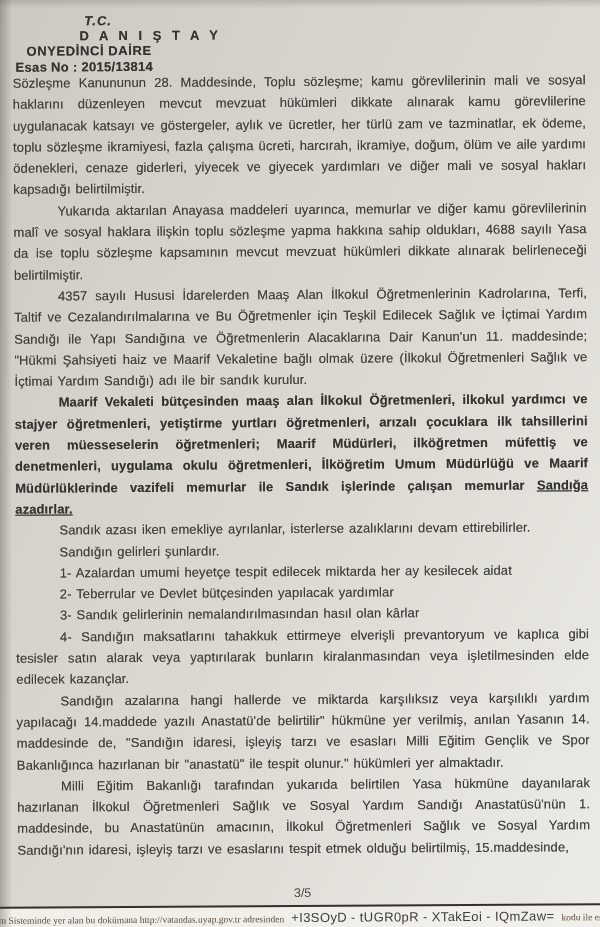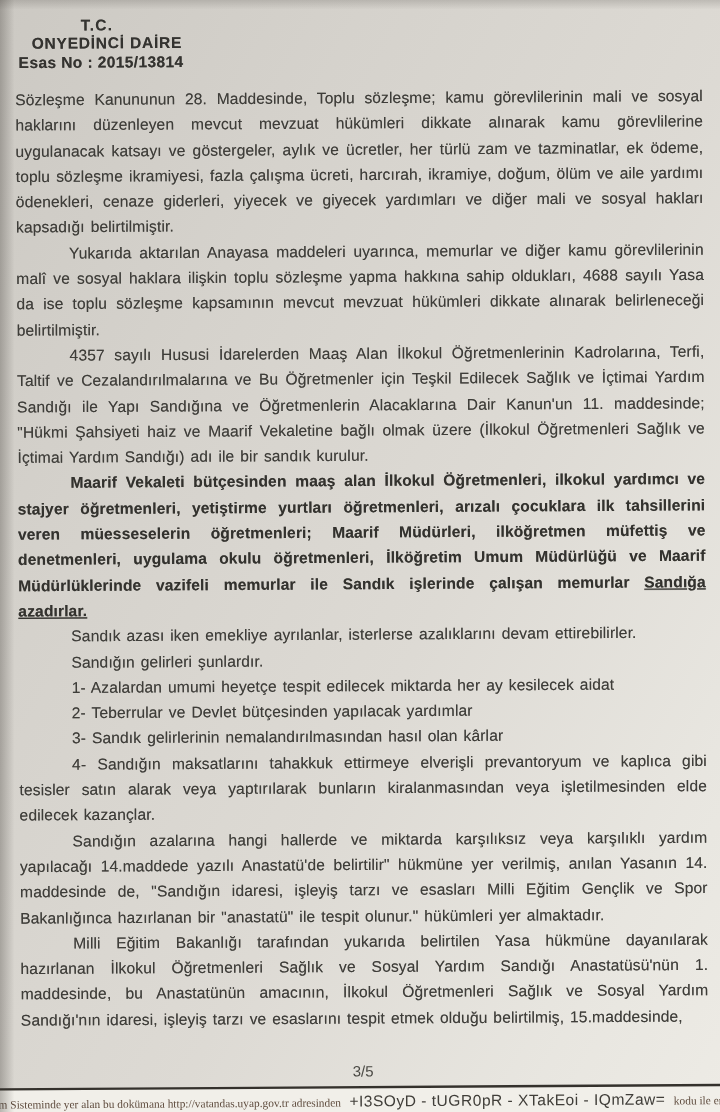--- a/index.html
+++ b/index.html
@@ -24,21 +24,21 @@
     background: linear-gradient(to bottom, rgba(52,48,43,0.18), rgba(52,48,43,0));
     z-index: 6; pointer-events: none;
   }
   .tilt { position: absolute; inset: 0; transform: rotate(-0.35deg); transform-origin: 300px 463px; }
 
   .doc-header {
     position: absolute; top: 12px; left: 18px;
     font-weight: bold; color: #343330; font-size: 13px; line-height: 15px;
     text-shadow: 0 0 0.5px rgba(52,50,46,0.65);
   }
-  .h-tc      { margin-left: 52px; letter-spacing: 1px; }
+  .h-tc      { margin-left: 69px; letter-spacing: 1px; font-style: italic; }
   .h-court   { margin-left: 64px; letter-spacing: 3.5px; }
   .h-chamber { margin-left: 11px; letter-spacing: 0.6px; }
   .h-caseno  { letter-spacing: 0.3px; margin-top: 1px; }
 
   .doc-body {
     position: absolute; top: 71px; left: 15px; width: 573px;
     text-align: justify;
     font-size: 13px; line-height: 21.3px;
     color: #3e3d39; letter-spacing: 0.1px; word-spacing: 1.2px;
     text-shadow: 0 0 0.5px rgba(62,61,57,0.55);
@@ -76,20 +76,21 @@
   }
 </style>
 </head>
 <body>
 
 <div class="page">
   <div class="tilt">
 
     <header class="doc-header">
       <div class="h-tc">T.C.</div>
+      <div class="h-court">D A N I Ş T A Y</div>
       <div class="h-chamber">ONYEDİNCİ DAİRE</div>
       <div class="h-caseno">Esas  No : 2015/13814</div>
     </header>
 
     <main class="doc-body">
       <p class="para">Sözleşme Kanununun 28. Maddesinde,  Toplu sözleşme; kamu görevlilerinin mali ve sosyal haklarını düzenleyen mevcut mevzuat hükümleri dikkate alınarak kamu görevlilerine uygulanacak katsayı ve göstergeler, aylık ve ücretler, her türlü zam ve tazminatlar, ek ödeme, toplu sözleşme ikramiyesi, fazla çalışma ücreti, harcırah, ikramiye, doğum, ölüm ve aile yardımı ödenekleri, cenaze giderleri, yiyecek ve giyecek yardımları ve diğer mali ve sosyal hakları kapsadığı belirtilmiştir.</p>
       <p class="para indent">Yukarıda aktarılan Anayasa maddeleri  uyarınca, memurlar ve diğer kamu görevlilerinin malî ve sosyal haklara ilişkin  toplu sözleşme yapma hakkına sahip oldukları, 4688 sayılı Yasa da ise toplu sözleşme kapsamının mevcut mevzuat hükümleri dikkate alınarak belirleneceği belirtilmiştir.</p>
       <p class="para indent">4357  sayılı Hususi İdarelerden Maaş Alan İlkokul Öğretmenlerinin Kadrolarına, Terfi, Taltif ve Cezalandırılmalarına ve Bu Öğretmenler için Teşkil Edilecek  Sağlık  ve İçtimai Yardım Sandığı ile Yapı Sandığına ve Öğretmenlerin Alacaklarına Dair Kanun'un 11. maddesinde; "Hükmi Şahsiyeti haiz ve Maarif Vekaletine bağlı olmak üzere (İlkokul Öğretmenleri Sağlık ve İçtimai Yardım Sandığı) adı ile bir sandık kurulur.</p>
       <p class="para indent bold"><span>Maarif Vekaleti bütçesinden maaş alan İlkokul Öğretmenleri, ilkokul yardımcı ve stajyer  öğretmenleri, yetiştirme yurtları öğretmenleri, arızalı çocuklara ilk tahsillerini veren müesseselerin öğretmenleri; Maarif Müdürleri, ilköğretmen müfettiş ve denetmenleri, uygulama okulu öğretmenleri, İlköğretim Umum Müdürlüğü ve Maarif Müdürlüklerinde vazifeli memurlar ile Sandık  işlerinde çalışan memurlar</span> <span class="underline">Sandığa azadırlar.</span></p>
       <p class="para indent">Sandık azası iken emekliye  ayrılanlar, isterlerse azalıklarını devam ettirebilirler.</p>

